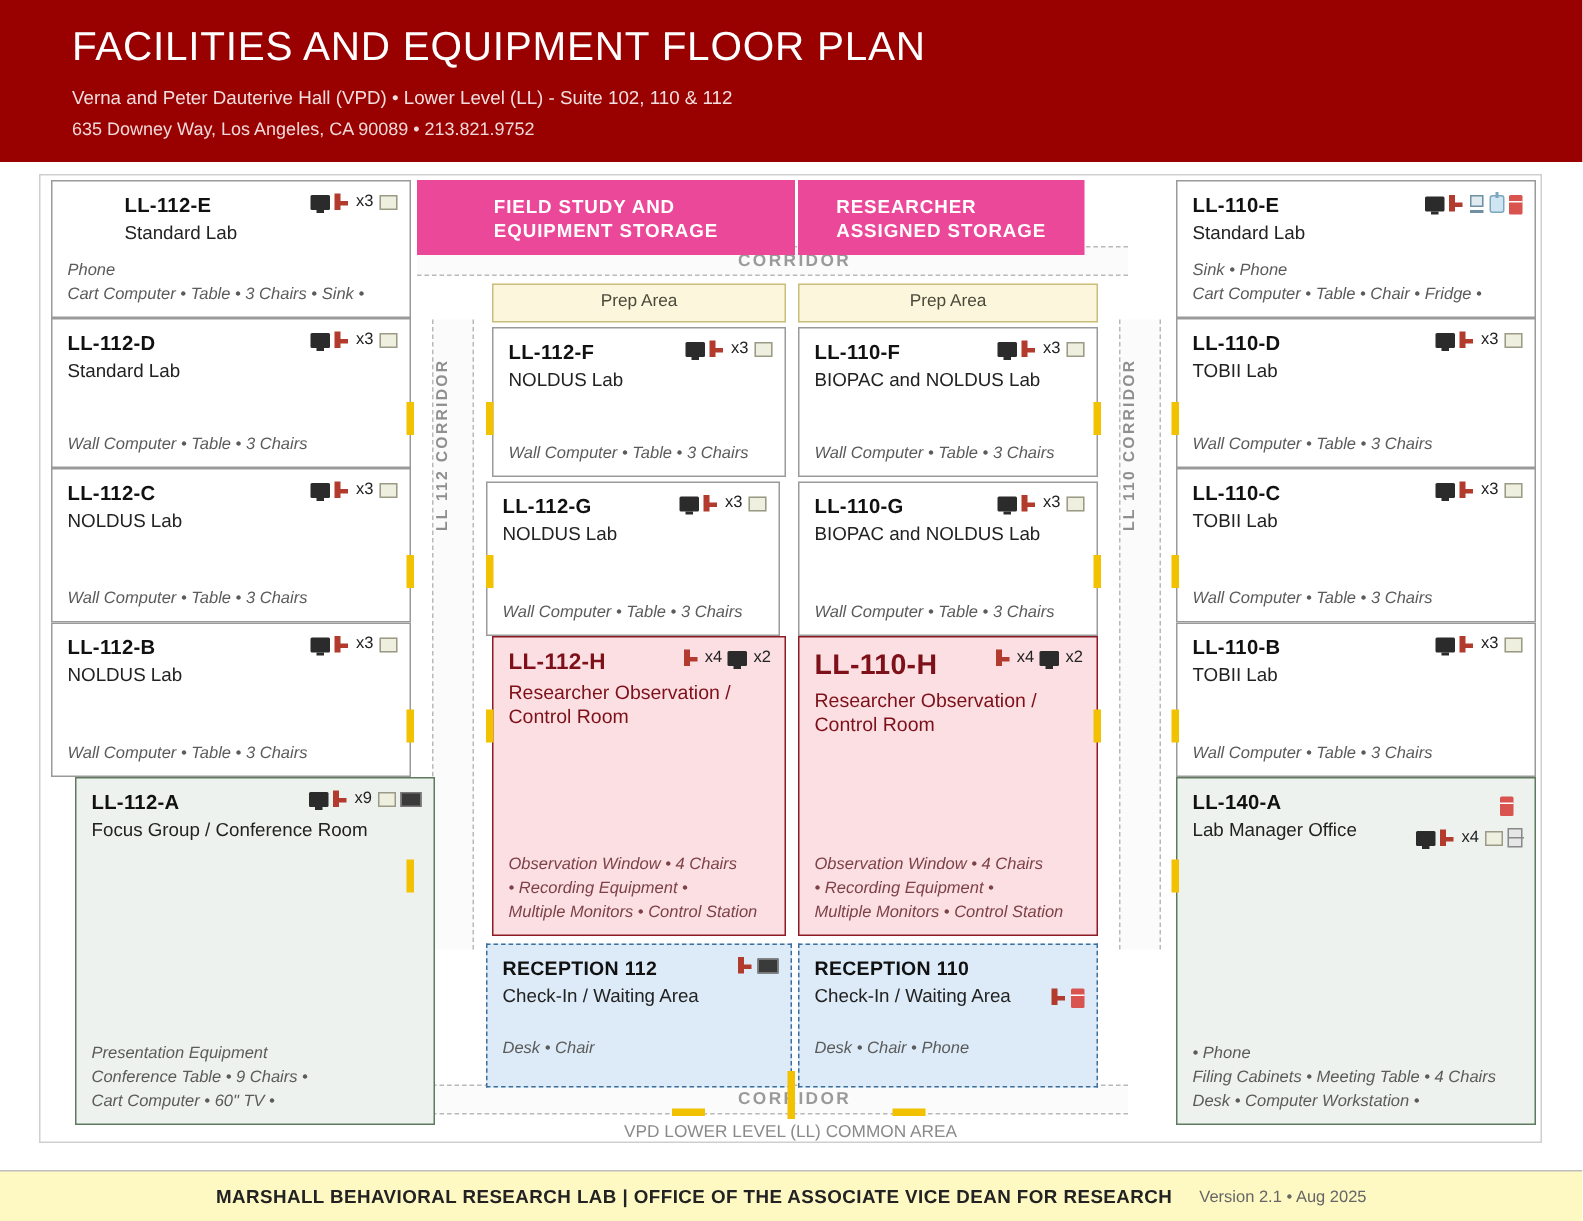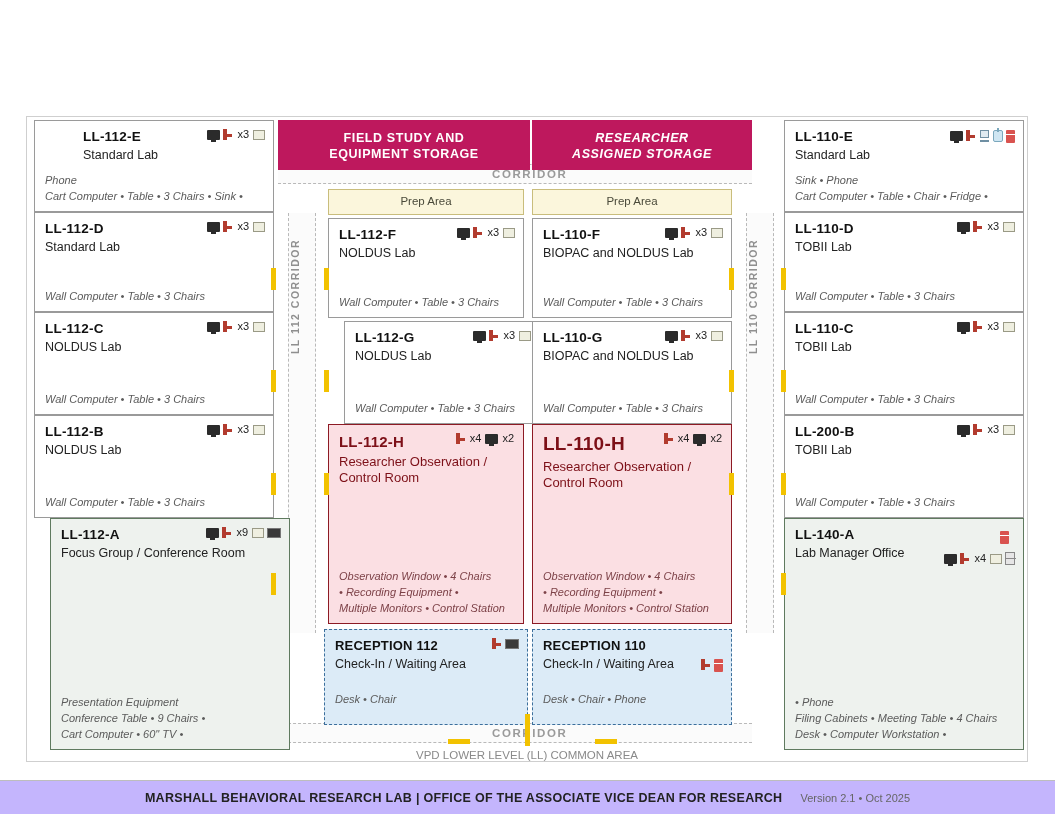--- a/index.html
+++ b/index.html
@@ -265,27 +265,27 @@
     background: #888;
   }
   
   .room.lab        { background: #ffffff; }
   .room.control    { background: #fbdfe3; border-color: #8d1a24; }
   .room.reception  { background: #dcebf7; border-color: #3c6f9c; border-style: dashed; }
   .room.prep       { background: #fbf6dc; border: 1px solid #c9bd7c; }
   .room.focus      { background: #eef2ee; border-color: #5f7a5f; }
   .room.manager    { background: #eef2ee; border-color: #5f7a5f; }
   .room.header-blk {
-    background: #be185d;
+    background: #ec4899;
     border: none;
     color: #ffffff;
     display: flex;
     align-items: center;
     justify-content: center;
-    text-align: center;
+    text-align: left;
   }
   .room.header-blk .blk-label {
     color: #ffffff;
     font-size: 12.5px;
     font-weight: bold;
     letter-spacing: 0.6px;
     line-height: 1.3;
   }
   .prep .prep-label {
     text-align: center;
@@ -311,21 +311,21 @@
     color: #8a8a8a;
     font-size: 11.5px;
   }
   .footer {
     position: absolute;
     left: 0;
     top: 780px;
     width: 1055px;
     height: 34px;
     border-top: 1px solid #bdbdbd;
-    background: #c4b5fd;
+    background: #fef9c3;
     display: flex;
     align-items: center;
     justify-content: center;
     gap: 18px;
   }
   .footer-title {
     font-size: 12.5px;
     font-weight: bold;
     color: #222222;
     letter-spacing: 0.3px;
@@ -333,20 +333,25 @@
   .footer-ver {
     font-size: 11px;
     color: #666666;
   }
 </style>
 </head>
 <body>
 
 <div class="page">
 
+  <div class="header">
+    <div class="header-title">FACILITIES AND EQUIPMENT FLOOR PLAN</div>
+    <div class="header-sub">Verna and Peter Dauterive Hall (VPD) • Lower Level (LL) - Suite 102, 110 &amp; 112</div>
+    <div class="header-sub2">635 Downey Way, Los Angeles, CA 90089 • 213.821.9752</div>
+  </div>
 
   <div class="plan">
 
     <div class="border-frame"></div>
 
     <div class="corridor-h" style="left:278px; top:56px; width:474px; height:18px;"></div>
     <div class="corridor-label" style="left:492px; top:60px;">CORRIDOR</div>
 
     <div class="corridor-h" style="left:278px; top:615px; width:474px; height:18px;"></div>
     <div class="corridor-label" style="left:492px; top:619px;">CORRIDOR</div>
@@ -357,21 +362,21 @@
     <div class="vcorridor" style="left:746px; top:105px; height:420px;">
       <span>LL 110 CORRIDOR</span>
     </div>
 
     <div class="room header-blk" style="left:278px; top:12px; width:252px; height:50px;">
       <div class="blk-label">
         <span>FIELD STUDY AND</span><br>
         <span>EQUIPMENT STORAGE</span>
       </div>
     </div>
-    <div class="room header-blk" style="left:532px; top:12px; width:220px; height:50px;font-style:italic;">
+    <div class="room header-blk" style="left:532px; top:12px; width:191px; height:50px;">
       <div class="blk-label">
         <span>RESEARCHER</span><br>
         <span>ASSIGNED STORAGE</span>
       </div>
     </div>
 
     <div class="room prep" style="left:328px; top:81px; width:196px; height:26px; padding:5px 0 0 0;">
       <div class="prep-label">Prep Area</div>
     </div>
     <div class="room prep" style="left:532px; top:81px; width:200px; height:26px; padding:5px 0 0 0;">
@@ -459,21 +464,21 @@
         <span class="ic ic-monitor"></span>
         <span class="ic ic-chair"></span>
         <span class="cnt">x3</span>
         <span class="ic ic-table"></span>
       </div>
       <div class="feats">
         <div>Wall Computer • Table • 3 Chairs</div>
       </div>
     </div>
 
-    <div class="room lab" style="left:344px; top:213px; width:196px; height:103px;">
+    <div class="room lab" style="left:324px; top:213px; width:196px; height:103px;">
       <div class="code">LL-112-G</div>
       <div class="rname">NOLDUS Lab</div>
       <div class="icons">
         <span class="ic ic-monitor"></span>
         <span class="ic ic-chair"></span>
         <span class="cnt">x3</span>
         <span class="ic ic-table"></span>
       </div>
       <div class="feats">
         <div>Wall Computer • Table • 3 Chairs</div>
@@ -608,21 +613,21 @@
         <span class="ic ic-chair"></span>
         <span class="cnt">x3</span>
         <span class="ic ic-table"></span>
       </div>
       <div class="feats">
         <div>Wall Computer • Table • 3 Chairs</div>
       </div>
     </div>
 
     <div class="room lab" style="left:784px; top:307px; width:240px; height:103px;">
-      <div class="code">LL-200-B</div>
+      <div class="code">LL-110-B</div>
       <div class="rname">TOBII Lab</div>
       <div class="icons">
         <span class="ic ic-monitor"></span>
         <span class="ic ic-chair"></span>
         <span class="cnt">x3</span>
         <span class="ic ic-table"></span>
       </div>
       <div class="feats">
         <div>Wall Computer • Table • 3 Chairs</div>
       </div>
@@ -664,15 +669,15 @@
     <div class="door" style="left:781px; top:465px; width:5px; height:22px;"></div>
     <div class="door" style="left:448px; top:631px; width:22px; height:5px;"></div>
     <div class="door" style="left:595px; top:631px; width:22px; height:5px;"></div>
     <div class="door" style="left:525px; top:606px; width:5px; height:32px;"></div>
 
     <div class="common-area">VPD LOWER LEVEL (LL) COMMON AREA</div>
   </div>
 
   <div class="footer">
     <span class="footer-title">MARSHALL BEHAVIORAL RESEARCH LAB | OFFICE OF THE ASSOCIATE VICE DEAN FOR RESEARCH</span>
-    <span class="footer-ver">Version 2.1 • Oct 2025</span>
+    <span class="footer-ver">Version 2.1 • Aug 2025</span>
   </div>
 </div>
 
 </body></html>

